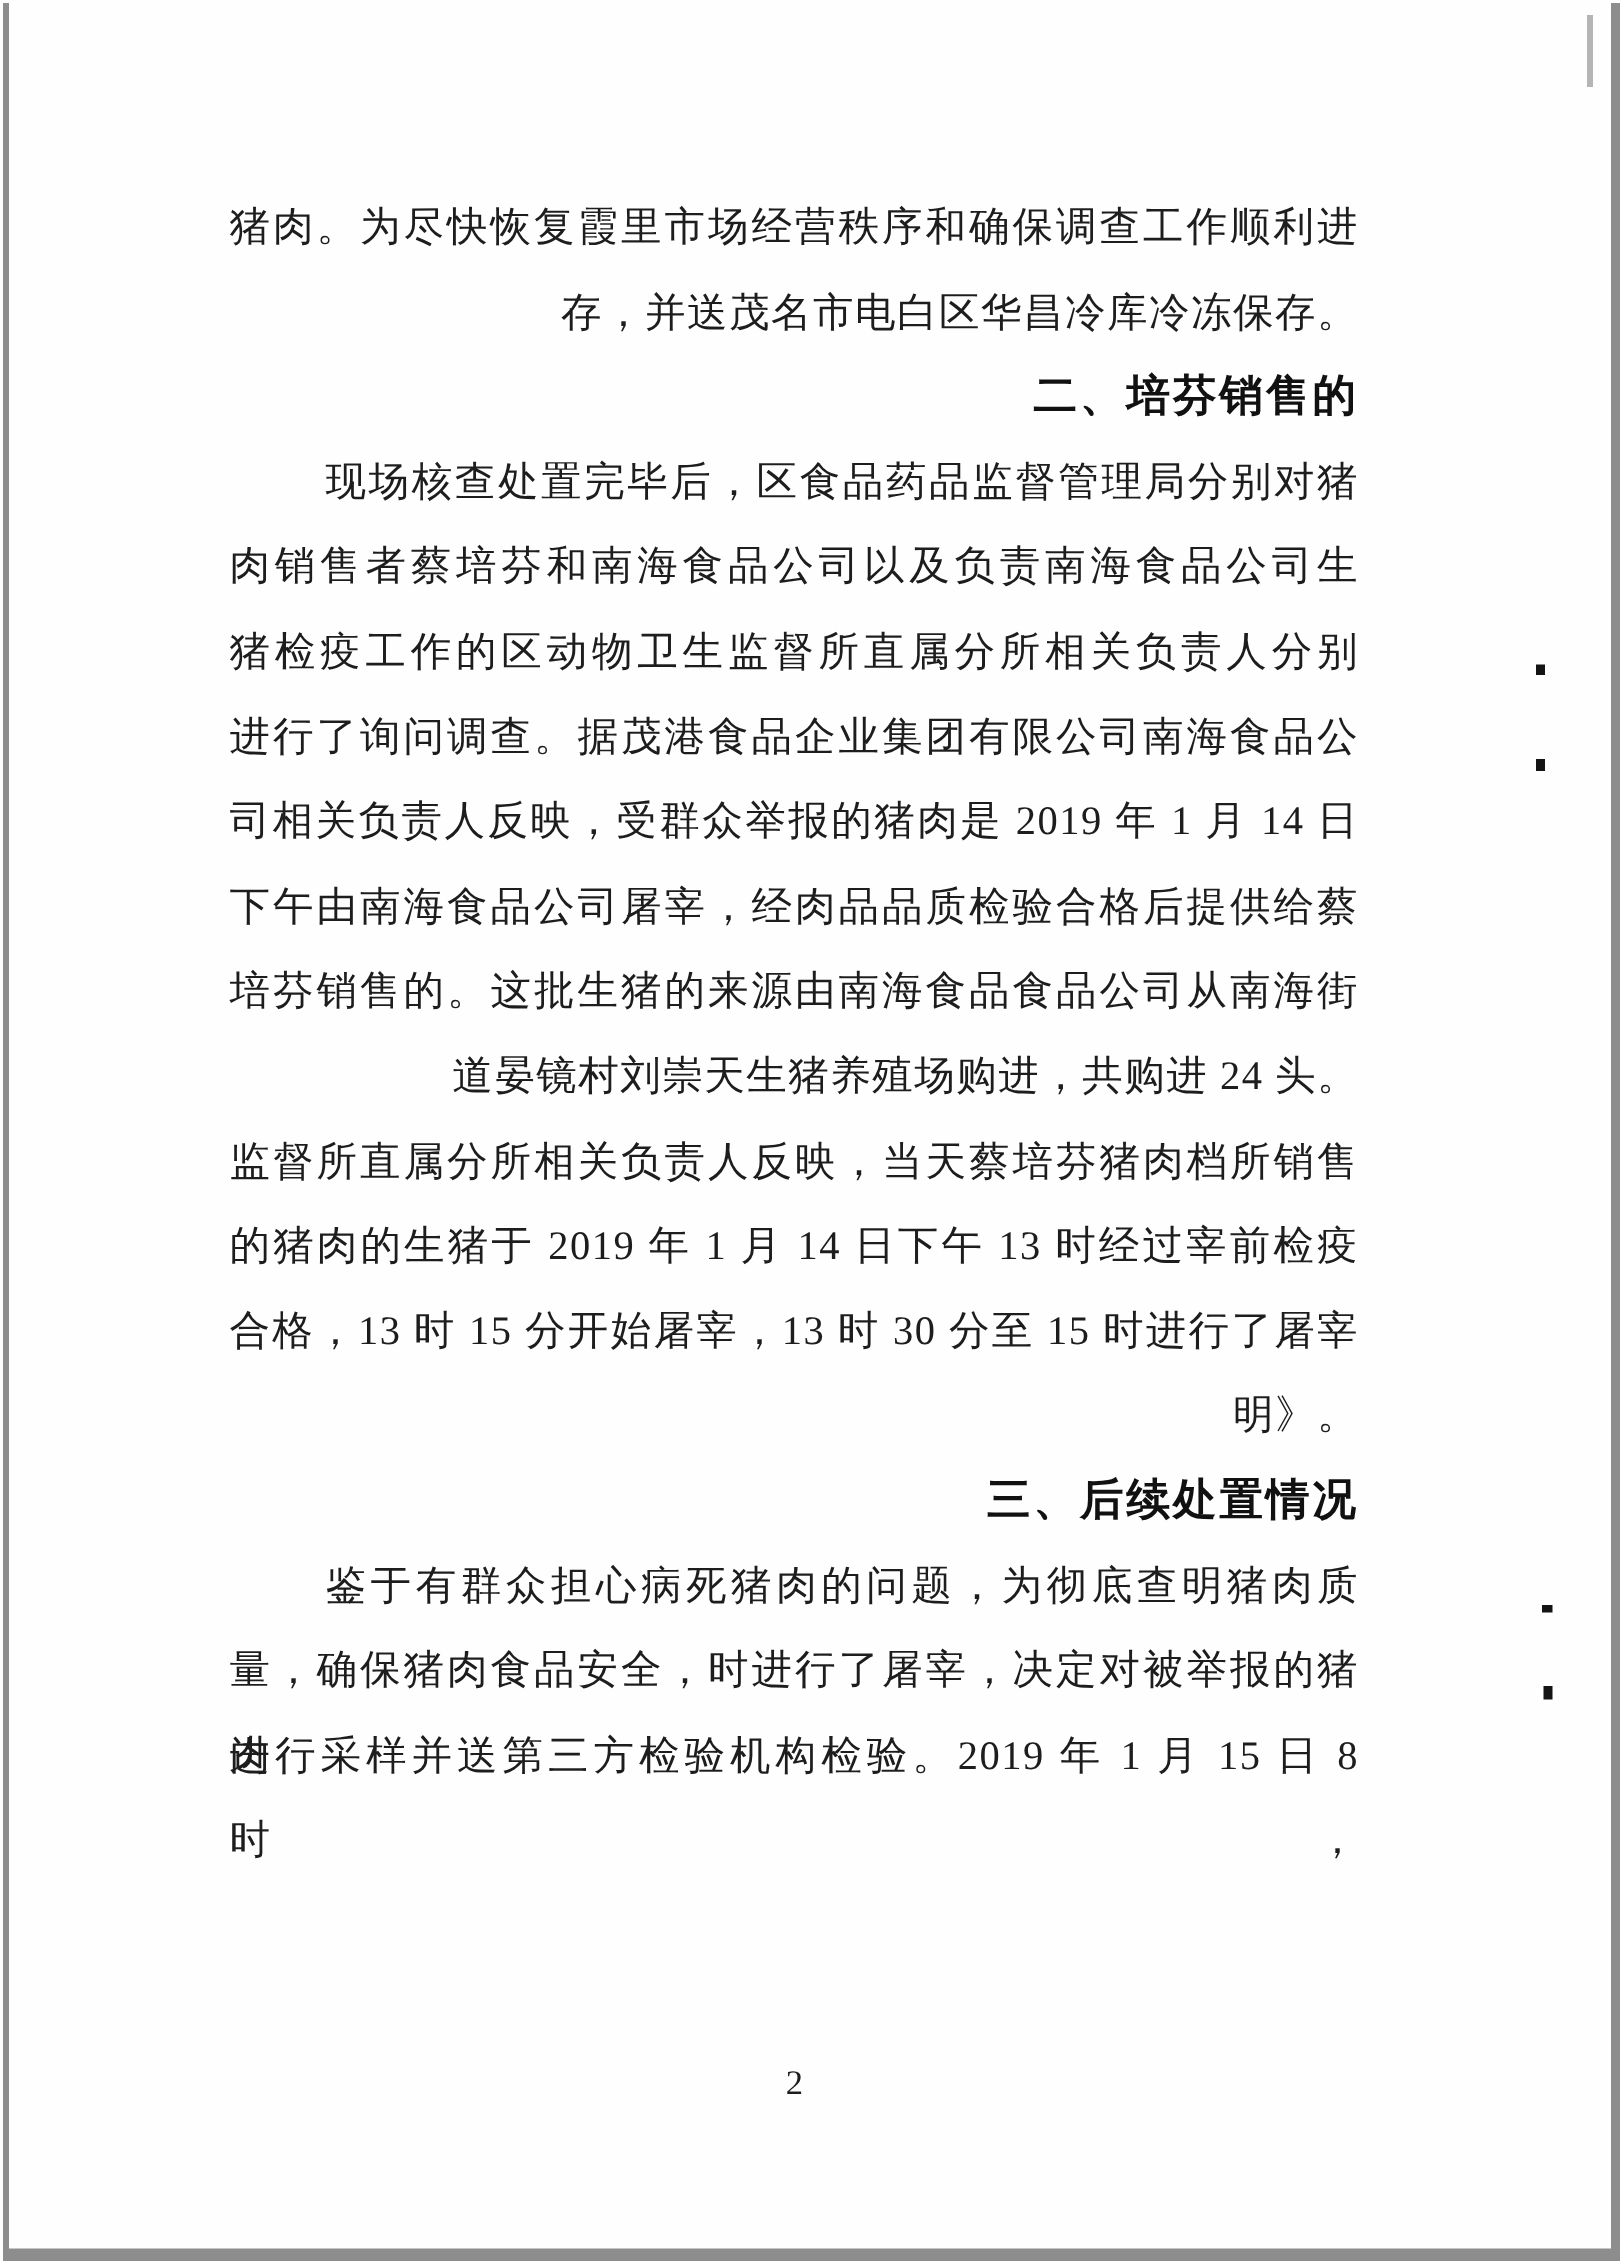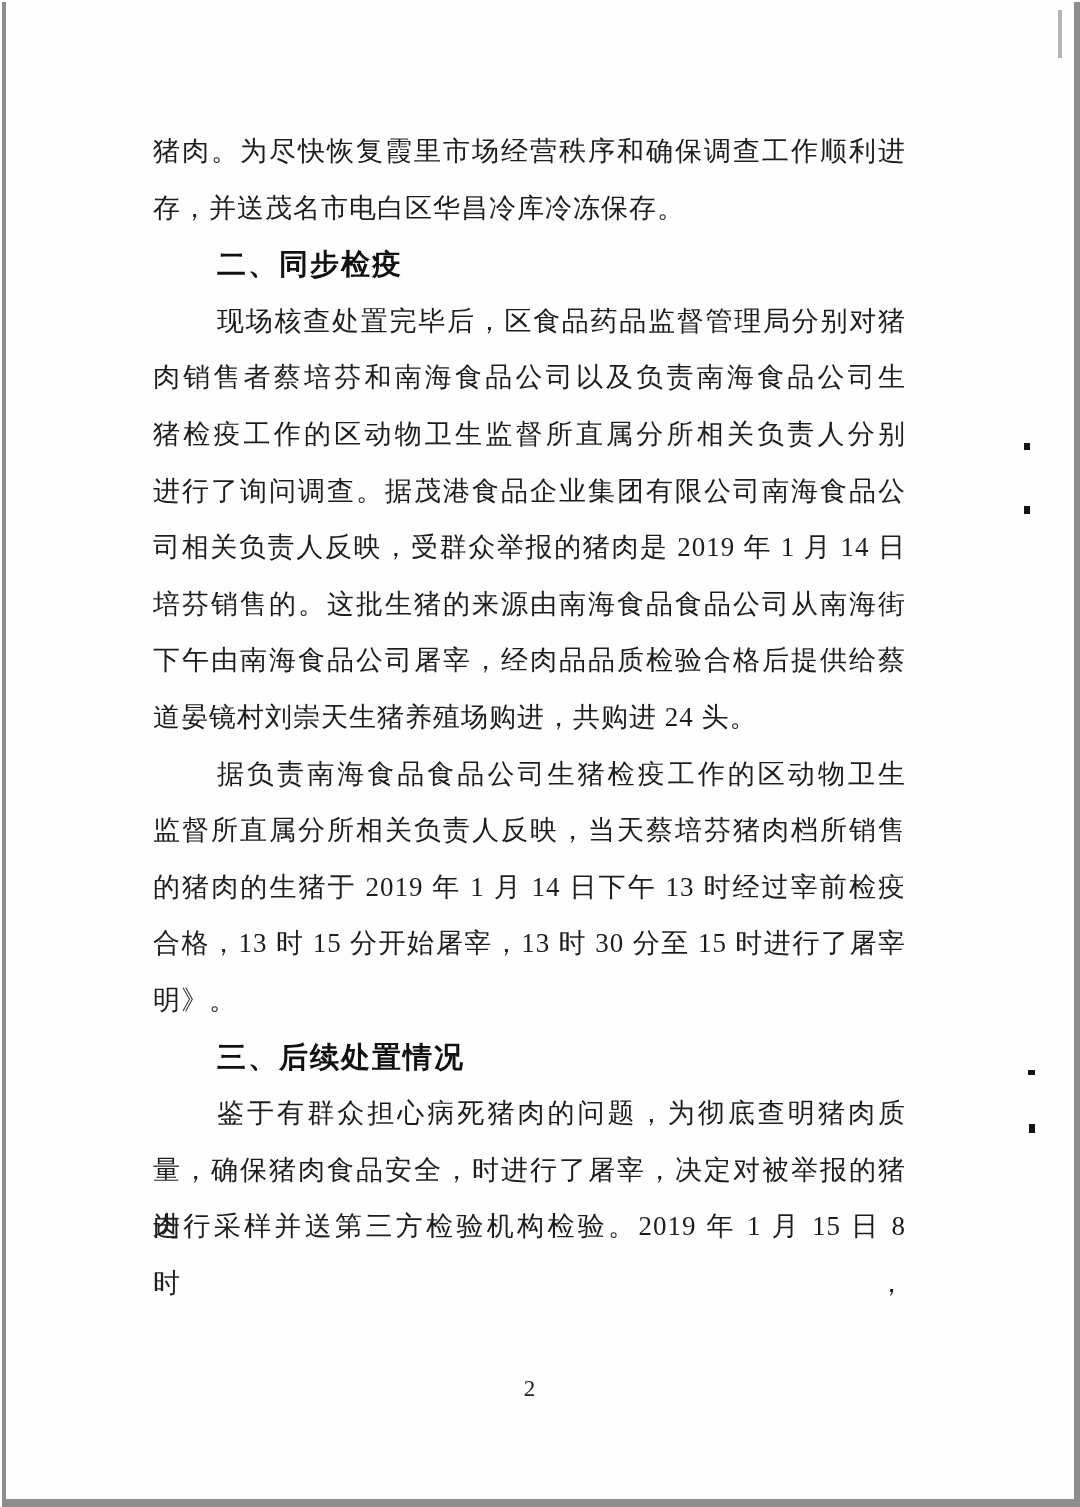--- a/index.html
+++ b/index.html
@@ -16,20 +16,21 @@
     top: 117px;
     width: 761px;
   }
   .line {
     height: 56.6px;
     line-height: 56.6px;
     font-size: 27px;
     color: #1d1d1d;
     font-family: "Liberation Serif", serif;
     letter-spacing: 1px;
+    text-align: right;
   }
   .line.fill {
     text-align: justify;
     text-align-last: justify;
     text-justify: inter-character;
   }
   .line.indent { text-indent: 64px; }
   .line.heading {
     font-family: "Liberation Sans", sans-serif;
     font-weight: bold;
@@ -63,30 +64,29 @@
   .speck.s4 { left: 1027px; top: 1122px; width: 6px; height: 9px; }
 </style>
 </head>
 <body>
 
 <div style="position:absolute; inset:0;">
 
   <div class="content">
       <div class="line fill">猪肉。为尽快恢复霞里市场经营秩序和确保调查工作顺利进</div>
       <div class="line">存，并送茂名市电白区华昌冷库冷冻保存。</div>
-      <div class="line heading indent">二、同步检疫</div>
+      <div class="line heading indent">二、培芬销售的</div>
       <div class="line indent fill">现场核查处置完毕后，区食品药品监督管理局分别对猪</div>
       <div class="line fill">肉销售者蔡培芬和南海食品公司以及负责南海食品公司生</div>
       <div class="line fill">猪检疫工作的区动物卫生监督所直属分所相关负责人分别</div>
       <div class="line fill">进行了询问调查。据茂港食品企业集团有限公司南海食品公</div>
       <div class="line fill">司相关负责人反映，受群众举报的猪肉是 2019 年 1 月 14 日</div>
+      <div class="line fill">下午由南海食品公司屠宰，经肉品品质检验合格后提供给蔡</div>
       <div class="line fill">培芬销售的。这批生猪的来源由南海食品食品公司从南海街</div>
-      <div class="line fill">下午由南海食品公司屠宰，经肉品品质检验合格后提供给蔡</div>
       <div class="line">道晏镜村刘崇天生猪养殖场购进，共购进 24 头。</div>
-      <div class="line indent fill">据负责南海食品食品公司生猪检疫工作的区动物卫生</div>
       <div class="line fill">监督所直属分所相关负责人反映，当天蔡培芬猪肉档所销售</div>
       <div class="line fill">的猪肉的生猪于 2019 年 1 月 14 日下午 13 时经过宰前检疫</div>
       <div class="line fill">合格，13 时 15 分开始屠宰，13 时 30 分至 15 时进行了屠宰</div>
       <div class="line">明》。</div>
       <div class="line heading indent">三、后续处置情况</div>
       <div class="line indent fill">鉴于有群众担心病死猪肉的问题，为彻底查明猪肉质</div>
       <div class="line fill">量，确保猪肉食品安全，时进行了屠宰，决定对被举报的猪肉</div>
       <div class="line fill">进行采样并送第三方检验机构检验。2019 年 1 月 15 日 8 时，</div>
     </div>
 

